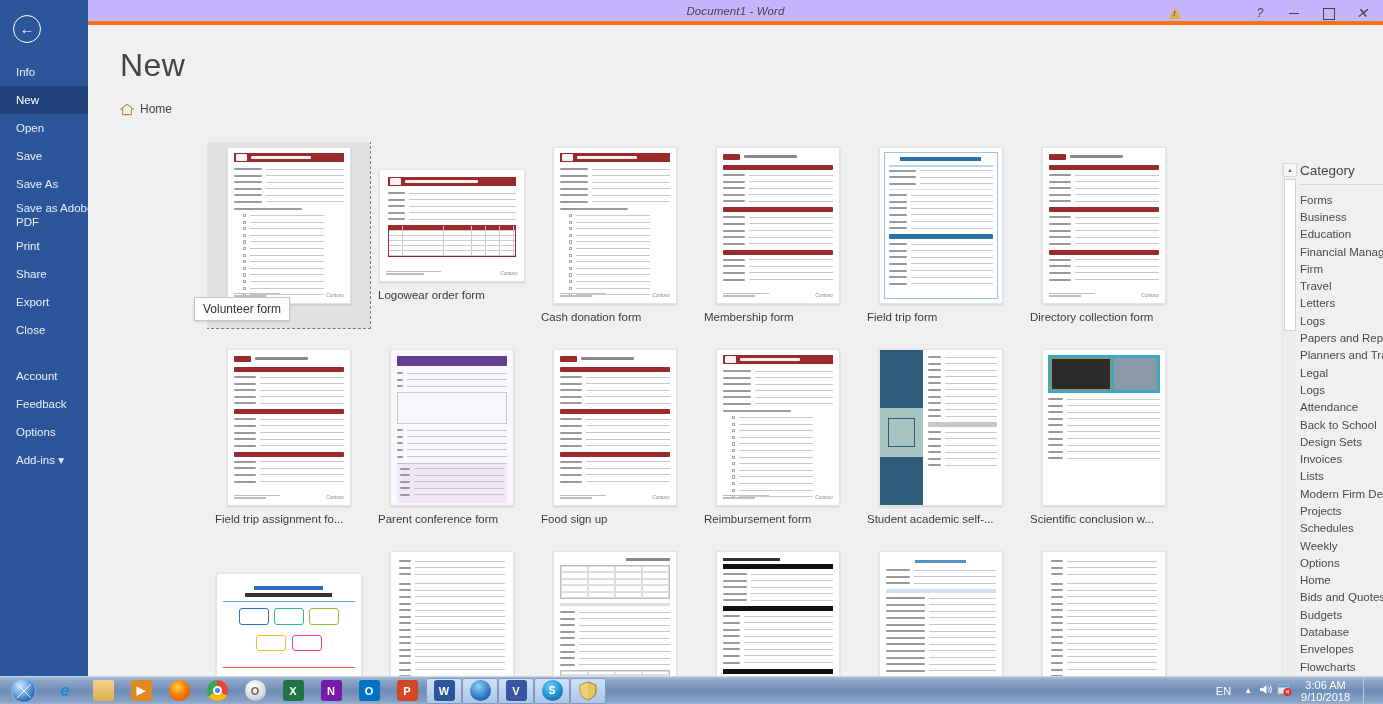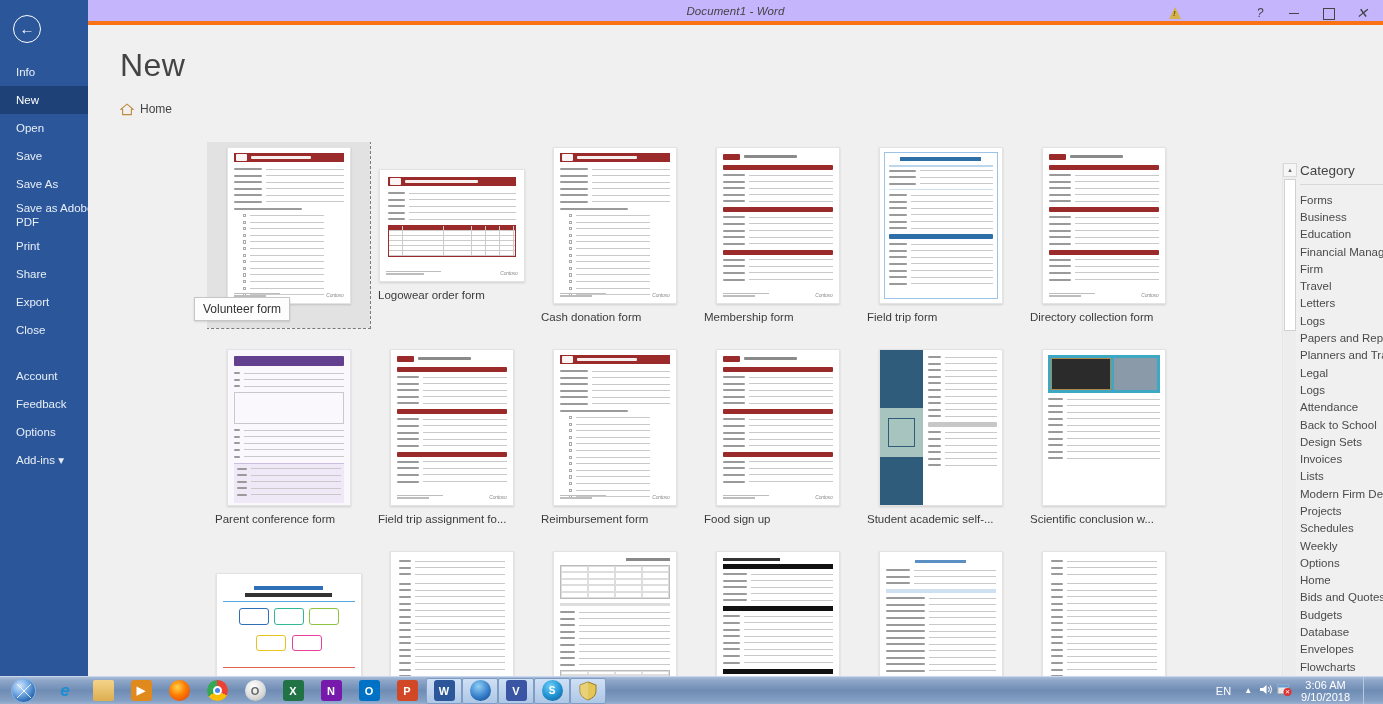--- a/index.html
+++ b/index.html
@@ -790,20 +790,97 @@
                     <div style="width:70%"></div>
                   </div>
                   <div class="m-logo">Contoso</div>
                 </div>
               </div>
             </div>
             <div class="thumb-label">Directory collection form</div>
           </div>
           <div class="tile">
             <div class="thumb">
+              <div class="mini">
+                <div class="m-row" style="height:7px;margin-bottom:5px">
+                  <div class="m-lbl" style="width:16%;height:6px;background:#9b2a2a"></div>
+                  <div class="m-lbl" style="width:48%;height:3px;background:#8a8a8a"></div>
+                </div>
+                <div class="m-band" style="background:#9b2a2a"></div>
+                <div class="m-row">
+                  <div class="m-lbl" style="width:20%"></div>
+                  <div class="m-line"></div>
+                </div>
+                <div class="m-row">
+                  <div class="m-lbl" style="width:20%"></div>
+                  <div class="m-line"></div>
+                </div>
+                <div class="m-row">
+                  <div class="m-lbl" style="width:20%"></div>
+                  <div class="m-line"></div>
+                </div>
+                <div class="m-row">
+                  <div class="m-lbl" style="width:20%"></div>
+                  <div class="m-line"></div>
+                </div>
+                <div class="m-row">
+                  <div class="m-lbl" style="width:20%"></div>
+                  <div class="m-line"></div>
+                </div>
+                <div class="m-band" style="background:#9b2a2a"></div>
+                <div class="m-row">
+                  <div class="m-lbl" style="width:20%"></div>
+                  <div class="m-line"></div>
+                </div>
+                <div class="m-row">
+                  <div class="m-lbl" style="width:20%"></div>
+                  <div class="m-line"></div>
+                </div>
+                <div class="m-row">
+                  <div class="m-lbl" style="width:20%"></div>
+                  <div class="m-line"></div>
+                </div>
+                <div class="m-row">
+                  <div class="m-lbl" style="width:20%"></div>
+                  <div class="m-line"></div>
+                </div>
+                <div class="m-row">
+                  <div class="m-lbl" style="width:20%"></div>
+                  <div class="m-line"></div>
+                </div>
+                <div class="m-band" style="background:#9b2a2a"></div>
+                <div class="m-row">
+                  <div class="m-lbl" style="width:20%"></div>
+                  <div class="m-line"></div>
+                </div>
+                <div class="m-row">
+                  <div class="m-lbl" style="width:20%"></div>
+                  <div class="m-line"></div>
+                </div>
+                <div class="m-row">
+                  <div class="m-lbl" style="width:20%"></div>
+                  <div class="m-line"></div>
+                </div>
+                <div class="m-row">
+                  <div class="m-lbl" style="width:20%"></div>
+                  <div class="m-line"></div>
+                </div>
+                <div class="m-foot">
+                  <div class="m-foot-txt">
+                    <div></div>
+                    <div style="width:70%"></div>
+                  </div>
+                  <div class="m-logo">Contoso</div>
+                </div>
+              </div>
+            </div>
+            <div class="thumb-label">Field trip assignment fo...</div>
+          </div>
+          <div class="tile">
+            <div class="thumb">
               <div class="mini" style="padding:6px;background:#faf8fd">
                 <div style="height:10px;background:#63408f;border-radius:1px;margin-bottom:5px"></div>
                 <div class="m-row">
                   <div class="m-lbl" style="width:6%"></div>
                   <div class="m-line"></div>
                 </div>
                 <div class="m-row">
                   <div class="m-lbl" style="width:6%"></div>
                   <div class="m-line"></div>
                 </div>
@@ -926,21 +1003,21 @@
                 </div>
                 <div class="m-foot">
                   <div class="m-foot-txt">
                     <div></div>
                     <div style="width:70%"></div>
                   </div>
                   <div class="m-logo">Contoso</div>
                 </div>
               </div>
             </div>
-            <div class="thumb-label">Field trip assignment fo...</div>
+            <div class="thumb-label">Food sign up</div>
           </div>
           <div class="tile">
             <div class="thumb">
               <div class="mini">
                 <div class="m-hdr" style="background:#9b2a2a">
                   <div class="m-hdr-logo"></div>
                   <div class="m-hdr-title"></div>
                 </div>
                 <div class="m-row">
                   <div class="m-lbl" style="width:26%"></div>
@@ -1024,97 +1101,20 @@
                 <div class="m-foot">
                   <div class="m-foot-txt">
                     <div></div>
                     <div style="width:70%"></div>
                   </div>
                   <div class="m-logo">Contoso</div>
                 </div>
               </div>
             </div>
             <div class="thumb-label">Reimbursement form</div>
-          </div>
-          <div class="tile">
-            <div class="thumb">
-              <div class="mini">
-                <div class="m-row" style="height:7px;margin-bottom:5px">
-                  <div class="m-lbl" style="width:16%;height:6px;background:#9b2a2a"></div>
-                  <div class="m-lbl" style="width:48%;height:3px;background:#8a8a8a"></div>
-                </div>
-                <div class="m-band" style="background:#9b2a2a"></div>
-                <div class="m-row">
-                  <div class="m-lbl" style="width:20%"></div>
-                  <div class="m-line"></div>
-                </div>
-                <div class="m-row">
-                  <div class="m-lbl" style="width:20%"></div>
-                  <div class="m-line"></div>
-                </div>
-                <div class="m-row">
-                  <div class="m-lbl" style="width:20%"></div>
-                  <div class="m-line"></div>
-                </div>
-                <div class="m-row">
-                  <div class="m-lbl" style="width:20%"></div>
-                  <div class="m-line"></div>
-                </div>
-                <div class="m-row">
-                  <div class="m-lbl" style="width:20%"></div>
-                  <div class="m-line"></div>
-                </div>
-                <div class="m-band" style="background:#9b2a2a"></div>
-                <div class="m-row">
-                  <div class="m-lbl" style="width:20%"></div>
-                  <div class="m-line"></div>
-                </div>
-                <div class="m-row">
-                  <div class="m-lbl" style="width:20%"></div>
-                  <div class="m-line"></div>
-                </div>
-                <div class="m-row">
-                  <div class="m-lbl" style="width:20%"></div>
-                  <div class="m-line"></div>
-                </div>
-                <div class="m-row">
-                  <div class="m-lbl" style="width:20%"></div>
-                  <div class="m-line"></div>
-                </div>
-                <div class="m-row">
-                  <div class="m-lbl" style="width:20%"></div>
-                  <div class="m-line"></div>
-                </div>
-                <div class="m-band" style="background:#9b2a2a"></div>
-                <div class="m-row">
-                  <div class="m-lbl" style="width:20%"></div>
-                  <div class="m-line"></div>
-                </div>
-                <div class="m-row">
-                  <div class="m-lbl" style="width:20%"></div>
-                  <div class="m-line"></div>
-                </div>
-                <div class="m-row">
-                  <div class="m-lbl" style="width:20%"></div>
-                  <div class="m-line"></div>
-                </div>
-                <div class="m-row">
-                  <div class="m-lbl" style="width:20%"></div>
-                  <div class="m-line"></div>
-                </div>
-                <div class="m-foot">
-                  <div class="m-foot-txt">
-                    <div></div>
-                    <div style="width:70%"></div>
-                  </div>
-                  <div class="m-logo">Contoso</div>
-                </div>
-              </div>
-            </div>
-            <div class="thumb-label">Food sign up</div>
           </div>
           <div class="tile">
             <div class="thumb">
               <div class="mini" style="padding:0;display:flex">
                 <div style="width:36%;display:flex;flex-direction:column">
                   <div style="flex:1.2;background:#2e5c7a"></div>
                   <div style="flex:1;background:#a8c4bf;display:flex;align-items:center;justify-content:center">
                     <div style="width:60%;height:60%;border:1.5px solid #2e5c7a"></div>
                   </div>
                   <div style="flex:1;background:#2e5c7a"></div>

